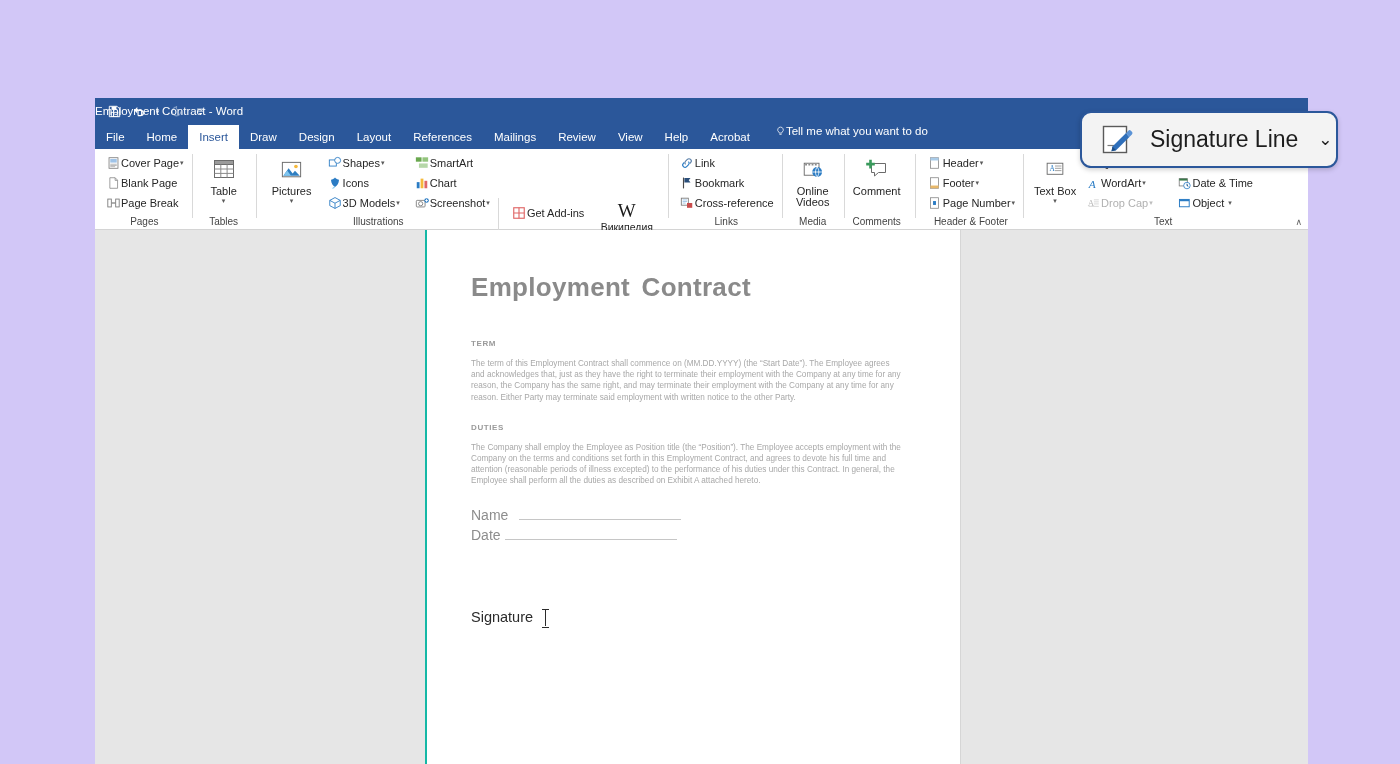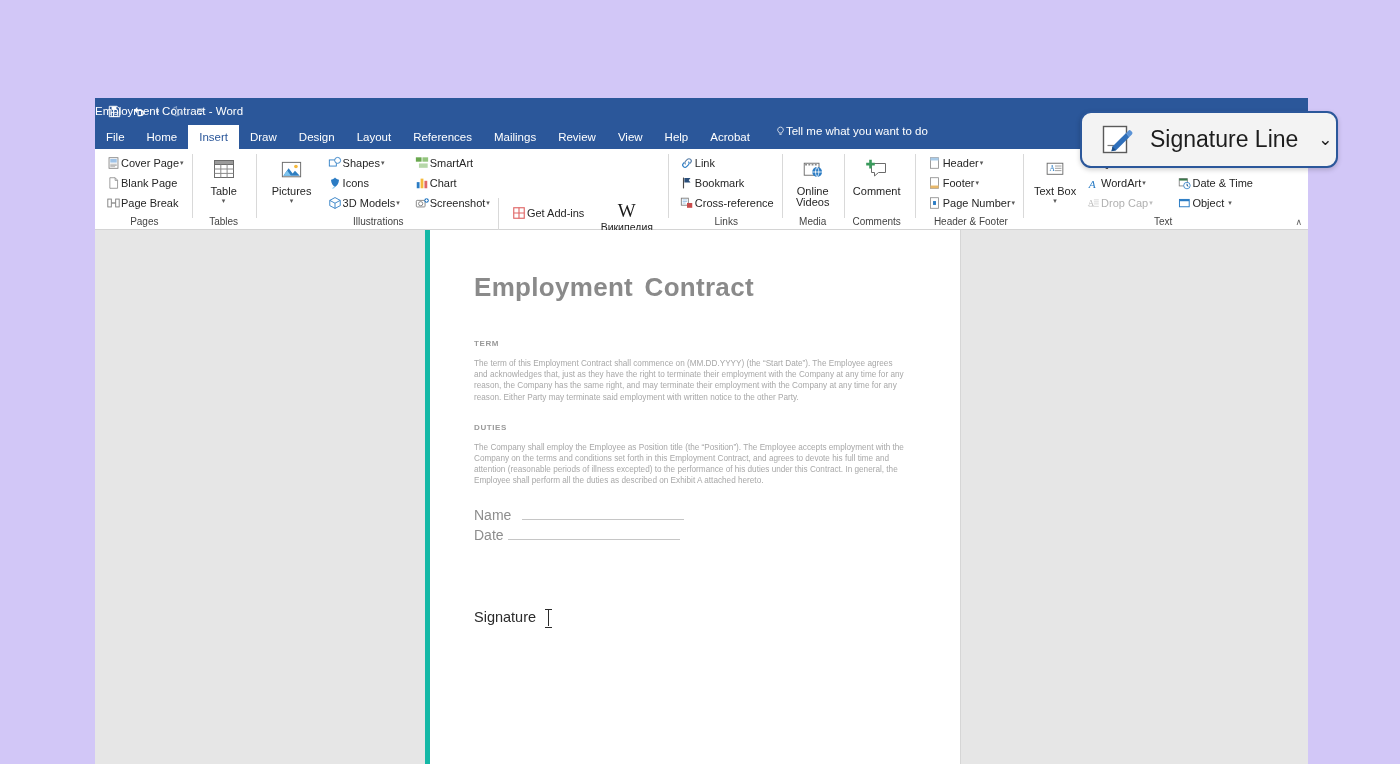--- a/index.html
+++ b/index.html
@@ -154,21 +154,21 @@
     height: 534px;
     background: #e6e6e6;
     overflow: hidden;
   }
   .page {
     position: absolute;
     left: 330px; top: 0;
     width: 536px;
     height: 534px;
     background: #ffffff;
-    border-left: 5px solid #14b8a6;
+    border-left: 2px solid #14b8a6;
     border-right: 1px solid #d6d6d6;
   }
   .doc-inner { padding: 42px 42px 0 44px; }
 
   h1.doc-title {
     font-family: "Liberation Sans", sans-serif;
     font-size: 26px;
     font-weight: bold;
     color: #8a8a8a;
     letter-spacing: 0.3px;

